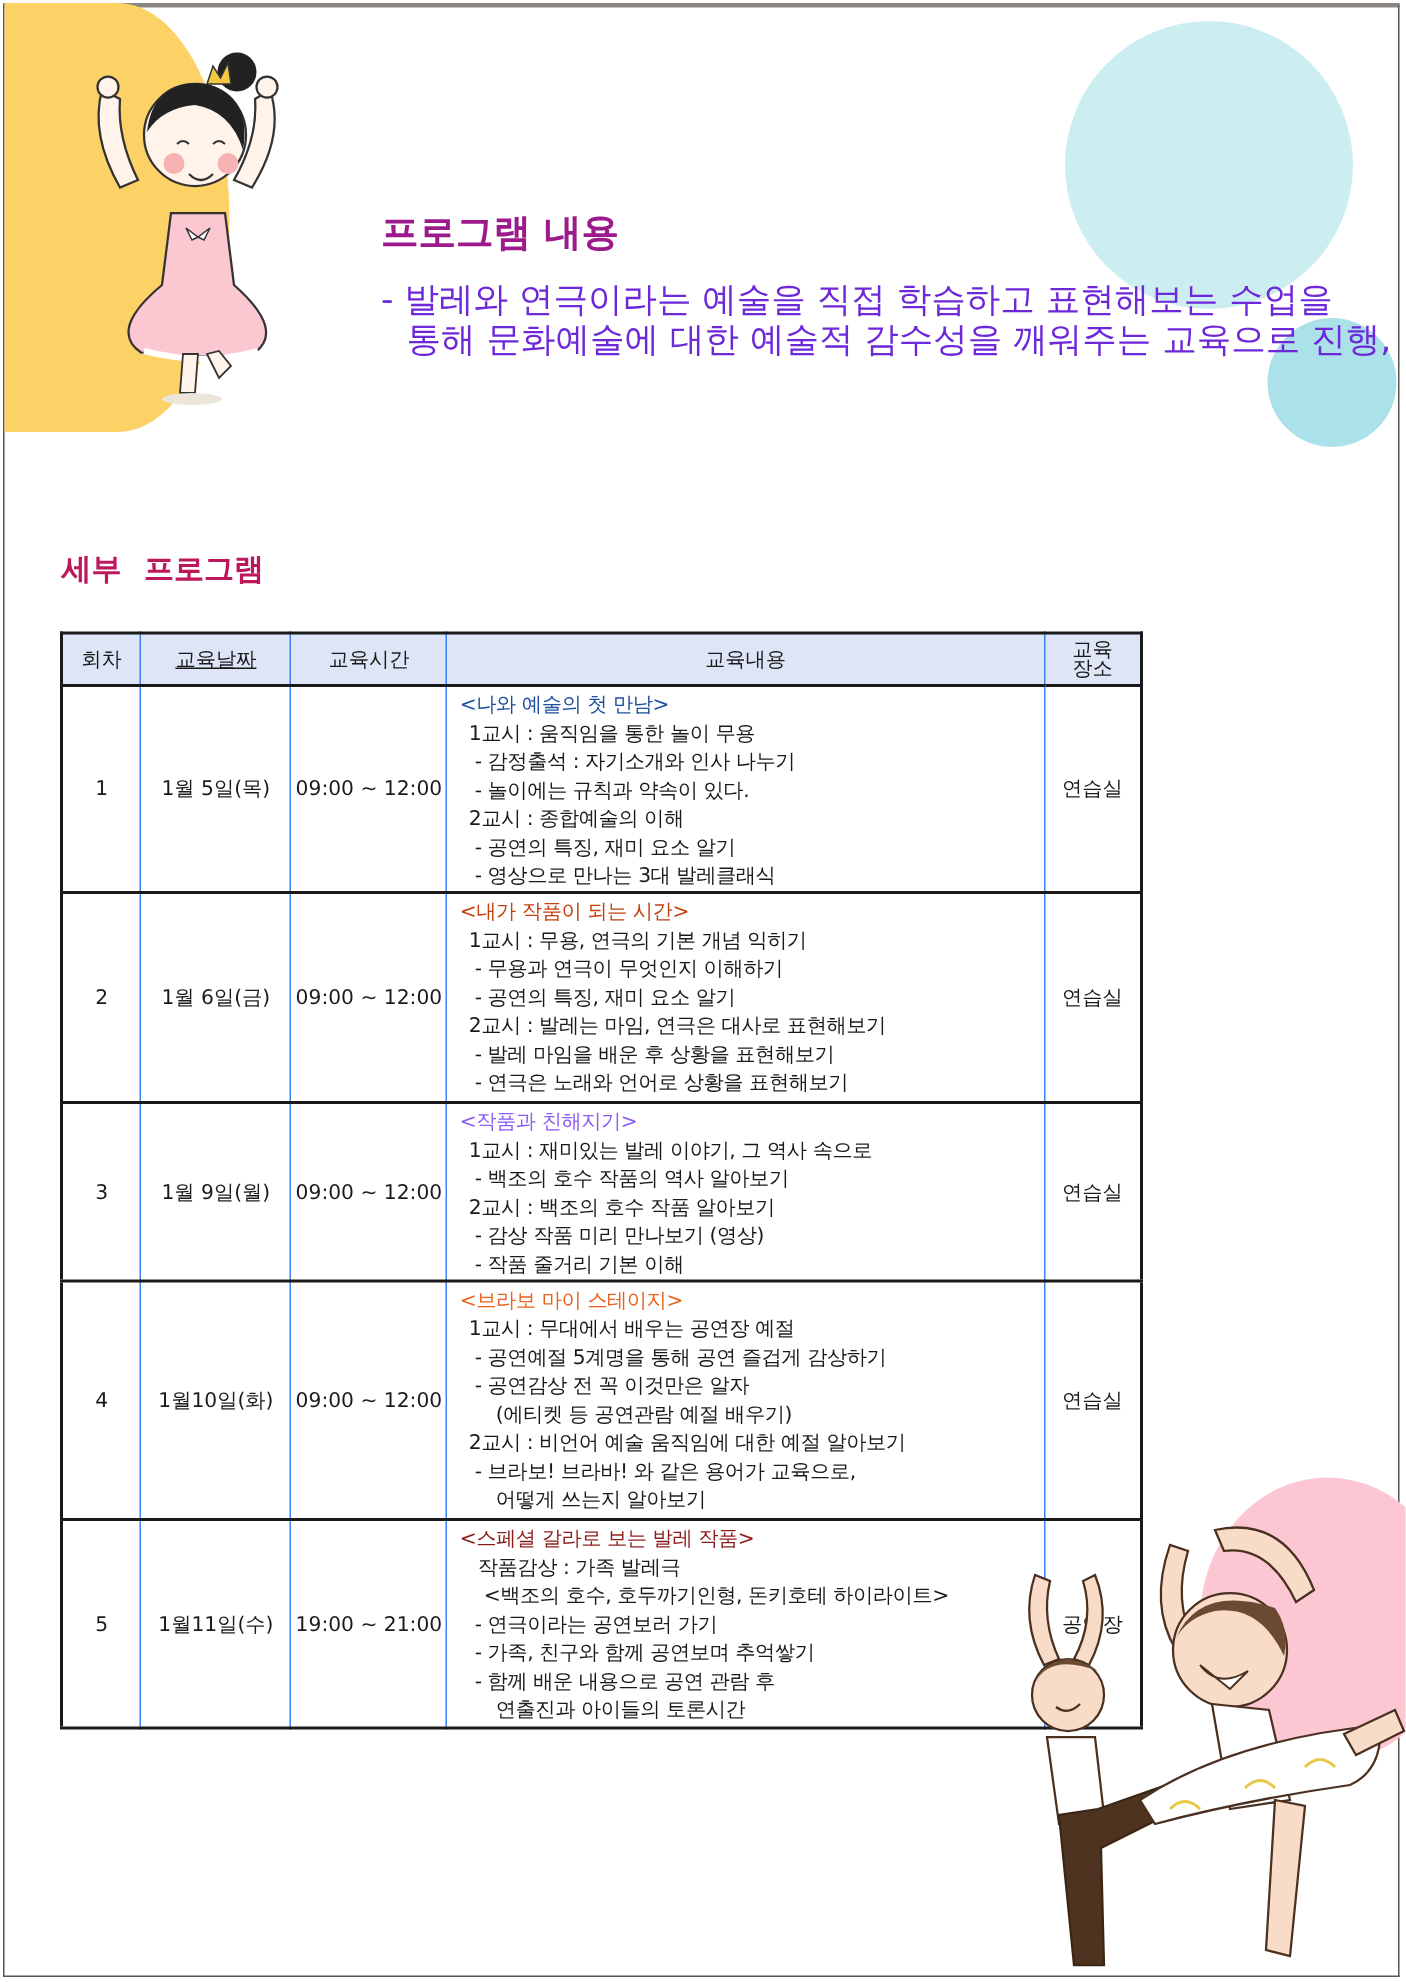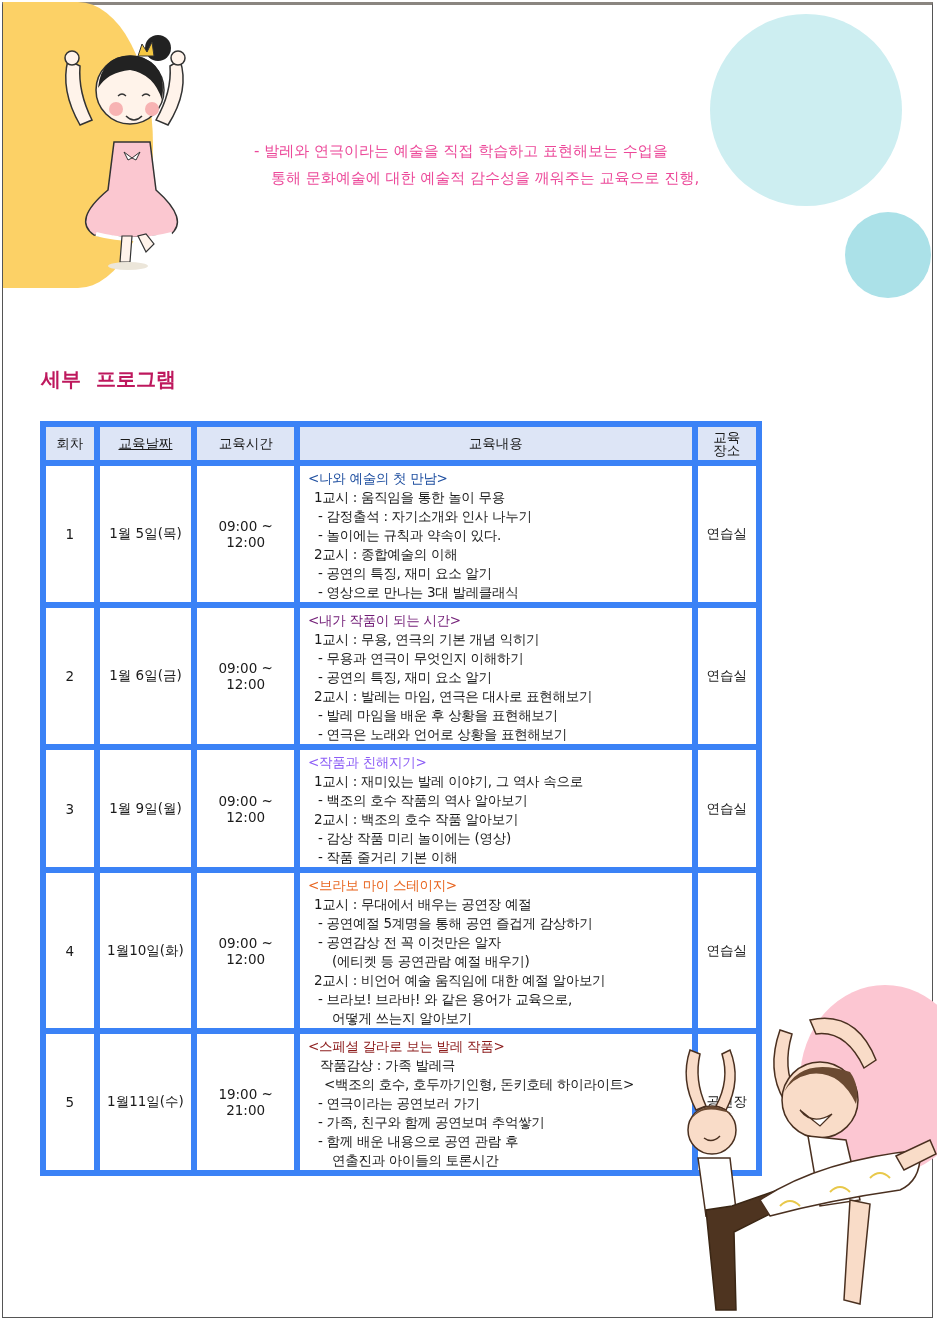--- a/index.html
+++ b/index.html
@@ -18,34 +18,34 @@
   .circle-cyan-small { left: 845px; top: 212px; width: 86px; height: 86px; background: #abe1e8; }
   .circle-pink { left: 800px; top: 985px; width: 170px; height: 190px; background: #fcc6d2; }
 
   
   .girl { position: absolute; left: 50px; top: 30px; width: 150px; height: 240px; }
 
   .intro { position: absolute; left: 254px; top: 138px; width: 600px; }
   .intro-title {
     font-size: 25px; font-weight: bold; color: #9c1a8c; margin: 0 0 16px 0; letter-spacing: 0px;
   }
-  .intro-item { font-size: 15px; line-height: 27px; color: #ec4899; margin-bottom: 14px; white-space: nowrap; }
+  .intro-item { font-size: 23px; line-height: 27px; color: #6d28d9; margin-bottom: 14px; white-space: nowrap; }
   .intro-item .line2 { display: block; padding-left: 17px; }
 
   .section-title {
     position: absolute; left: 41px; top: 366px; font-size: 20px; font-weight: bold; color: #be185d;
     word-spacing: 8px;
   }
 
   table.schedule {
     position: absolute; left: 40px; top: 421px; width: 722px;
     border-collapse: collapse; border: 2px solid #1a1a1a; font-size: 13.5px;
     background: #fff;
   }
-  table.schedule th, table.schedule td { border: 6px solid #3b82f6; padding: 0; }
+  table.schedule th, table.schedule td { border: 1px solid #3b82f6; padding: 0; }
   table.schedule thead th {
     background: #dde5f6; height: 33px; font-weight: normal; font-size: 13.5px;
     border-bottom: 2px solid #1a1a1a;
   }
   table.schedule tbody tr { border-bottom: 2px solid #1a1a1a; }
   table.schedule tbody td { text-align: center; vertical-align: middle; }
   td.content-cell { text-align: left !important; vertical-align: top !important; padding: 3px 6px 0 8px !important; }
   .block-title { font-size: 13.5px; line-height: 19px; letter-spacing: -0.3px; }
   .c-line { font-size: 13.5px; line-height: 19px; white-space: nowrap; letter-spacing: -0.3px; }
   .c-line.l1 { padding-left: 6px; }
@@ -91,20 +91,21 @@
   <path d="M64 112 L100 112 L106 160 Q140 190 120 205 Q84 210 44 205 Q22 190 58 160 Z" fill="#fbc7d0" stroke="#333" stroke-width="1.5"></path>
   <path d="M74 122 L82 128 L90 122 L86 130 L82 128 L78 130 Z" fill="#fff" stroke="#333" stroke-width="1"></path>
   <path d="M46 204 Q84 214 122 204" fill="none" stroke="#fff" stroke-width="4"></path>
 
   <path d="M72 206 L70 232 L80 232 L82 206 Z" fill="#fff3ea" stroke="#333" stroke-width="1.2"></path>
   <path d="M88 206 L96 222 L104 214 L96 204 Z" fill="#fff3ea" stroke="#333" stroke-width="1.2"></path>
   <ellipse cx="78" cy="236" rx="20" ry="4" fill="#ece6da"></ellipse>
 </svg>
 
 <div class="intro">
+  <div class="intro-title">프로그램 내용</div>
   <div class="intro-item">
     <span>- 발레와 연극이라는 예술을 직접 학습하고 표현해보는 수업을</span>
     <span class="line2">통해 문화예술에 대한 예술적 감수성을 깨워주는 교육으로 진행,</span>
   </div>
 </div>
 
 <div class="section-title">세부  프로그램</div>
 
 <table class="schedule">
   <thead>
@@ -135,41 +136,41 @@
         <div class="c-line l2">- 영상으로 만나는 3대 발레클래식</div>
       </td>
       <td>연습실</td>
     </tr>
 
     <tr style="height:140px">
       <td>2</td>
       <td>1월 6일(금)</td>
       <td>09:00 ~ 12:00</td>
       <td class="content-cell">
-        <div class="block-title" style="color:#701a75">&lt;내가 작품이 되는 시간&gt;</div>
+        <div class="block-title" style="color:#c2410c">&lt;내가 작품이 되는 시간&gt;</div>
         <div class="c-line l1">1교시 : 무용, 연극의 기본 개념 익히기</div>
         <div class="c-line l2">- 무용과 연극이 무엇인지 이해하기</div>
         <div class="c-line l2">- 공연의 특징, 재미 요소 알기</div>
         <div class="c-line l1">2교시 : 발레는 마임, 연극은 대사로 표현해보기</div>
         <div class="c-line l2">- 발레 마임을 배운 후 상황을 표현해보기</div>
         <div class="c-line l2">- 연극은 노래와 언어로 상황을 표현해보기</div>
       </td>
       <td>연습실</td>
     </tr>
 
     <tr style="height:119px">
       <td>3</td>
       <td>1월 9일(월)</td>
       <td>09:00 ~ 12:00</td>
       <td class="content-cell">
         <div class="block-title" style="color:#8b5cf6">&lt;작품과 친해지기&gt;</div>
         <div class="c-line l1">1교시 : 재미있는 발레 이야기, 그 역사 속으로</div>
         <div class="c-line l2">- 백조의 호수 작품의 역사 알아보기</div>
         <div class="c-line l1">2교시 : 백조의 호수 작품 알아보기</div>
-        <div class="c-line l2">- 감상 작품 미리 놀이에는 (영상)</div>
+        <div class="c-line l2">- 감상 작품 미리 만나보기 (영상)</div>
         <div class="c-line l2">- 작품 줄거리 기본 이해</div>
       </td>
       <td>연습실</td>
     </tr>
 
     <tr style="height:159px">
       <td>4</td>
       <td>1월10일(화)</td>
       <td>09:00 ~ 12:00</td>
       <td class="content-cell">

